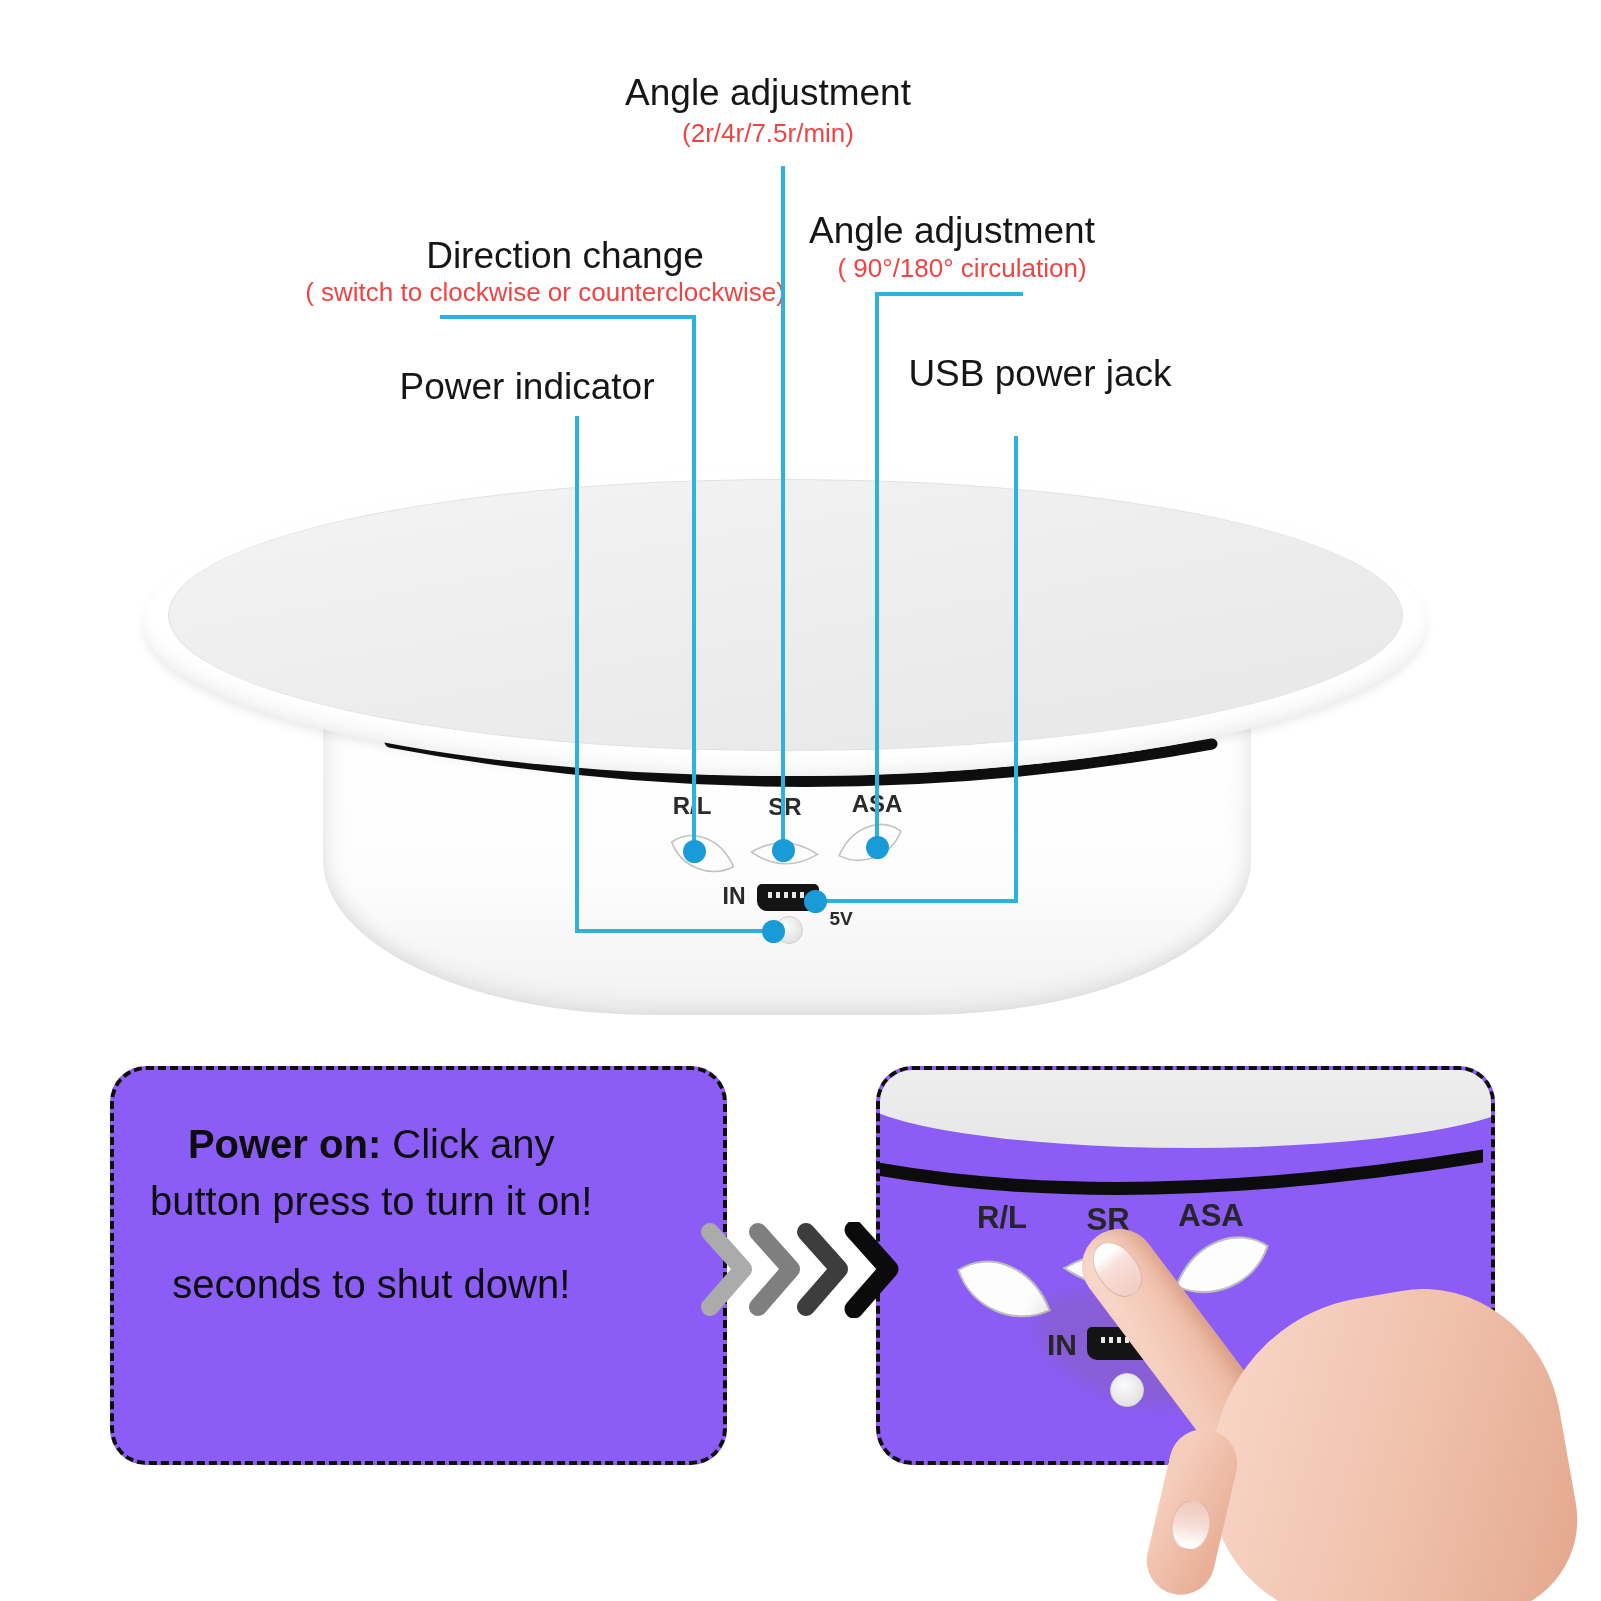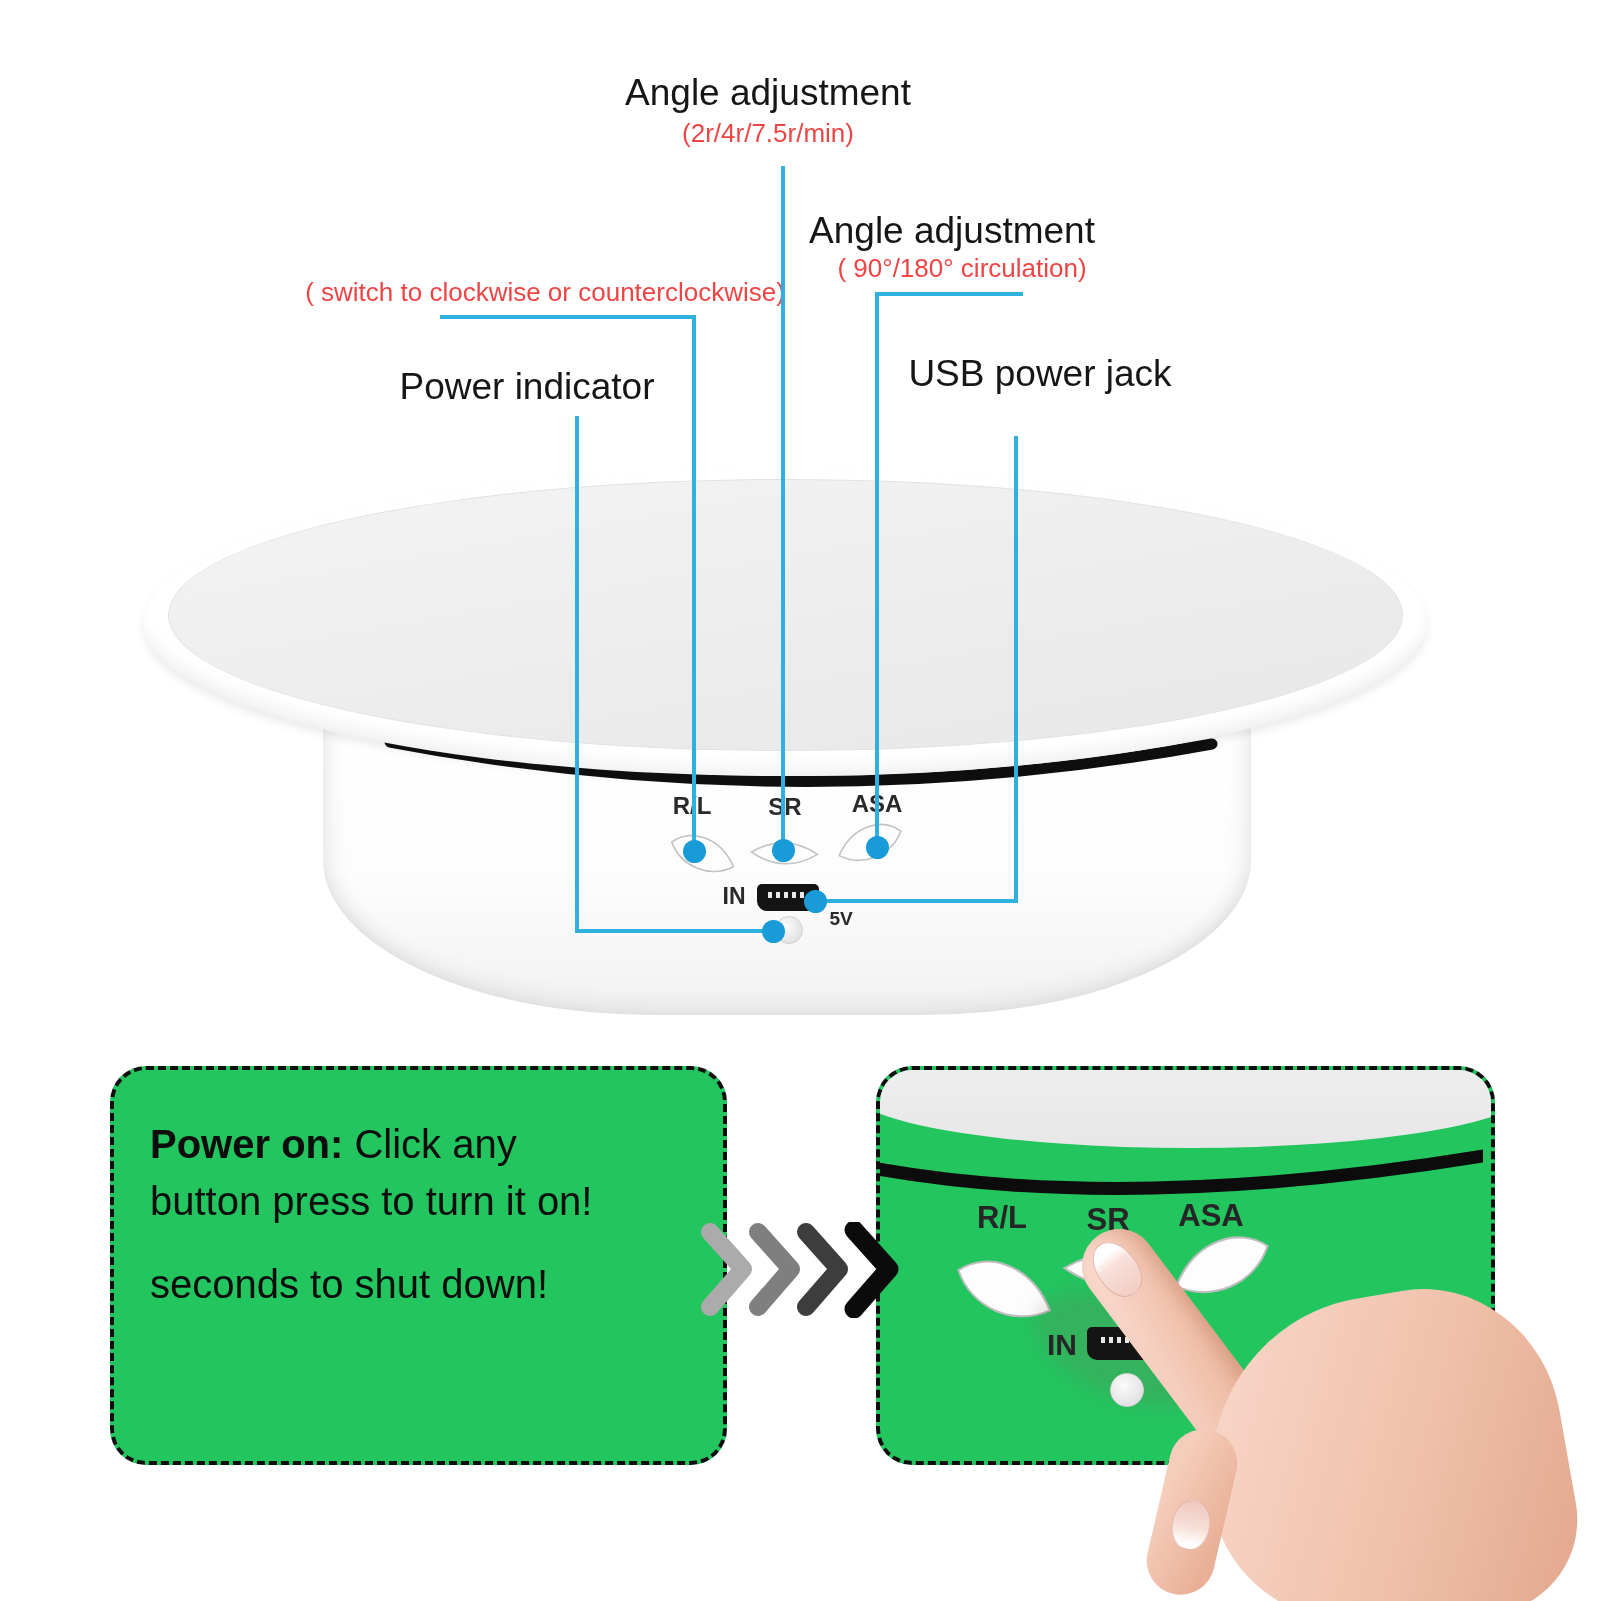--- a/index.html
+++ b/index.html
@@ -34,21 +34,21 @@
             border:1px solid #e2e2e2;z-index:4;}
   .btn-label{position:absolute;transform:translateX(-50%);font-size:24px;font-weight:700;
              color:#2a2a2a;z-index:6;white-space:nowrap;}
   .port{position:absolute;background:#141414;border-radius:5px 5px 10px 10px;z-index:6;}
   .port .pins{position:absolute;left:18%;top:30%;width:64%;height:6px;
               background:repeating-linear-gradient(90deg,#e8e8e8 0 4px,transparent 4px 8px);}
   .pwr-circle{position:absolute;border-radius:50%;z-index:6;border:1px solid #d0d0d0;
               background:radial-gradient(circle at 40% 35%,#fbfbfb,#e3e3e3 70%,#d6d6d6);}
 
   
-  .dash-box{position:absolute;border:4px dashed #0e0e0e;border-radius:36px;background:#22c55e;z-index:10;}
+  .dash-box{position:absolute;border:4px dashed #0e0e0e;border-radius:36px;background:#8b5cf6;z-index:10;text-align:center;}
   #box-left{left:110px;top:1066px;width:609px;height:391px;}
   #box-right{left:876px;top:1066px;width:611px;height:391px;overflow:hidden;}
   .instr{position:absolute;left:36px;top:46px;font-size:40px;line-height:57px;color:#0d0d0d;}
   .instr .line{white-space:nowrap;}
   .instr .gap{height:26px;}
   .instr b{font-weight:700;}
 
   
   .cu-gray{position:absolute;left:-30px;top:-30px;width:680px;height:108px;
            background:linear-gradient(180deg,#f0f0f0,#e7e7e7);
@@ -129,20 +129,21 @@
 
   <div class="cdot" style="left:683px;top:840px;"></div>
   <div class="cdot" style="left:772px;top:839px;"></div>
   <div class="cdot" style="left:866px;top:836px;"></div>
   <div class="cdot" style="left:804px;top:890px;"></div>
   <div class="cdot" style="left:762px;top:920px;"></div>
 
   <div class="callout-title" style="left:768px;top:72px;">Angle adjustment</div>
   <div class="callout-sub" style="left:768px;top:118px;">(2r/4r/7.5r/min)</div>
 
+  <div class="callout-title" style="left:565px;top:235px;">Direction change</div>
   <div class="callout-sub" style="left:545px;top:277px;">(  switch to clockwise or counterclockwise)</div>
 
   <div class="callout-title" style="left:952px;top:210px;">Angle adjustment</div>
   <div class="callout-sub" style="left:962px;top:253px;">( 90°/180° circulation)</div>
 
   <div class="callout-title" style="left:1040px;top:353px;">USB power jack</div>
 
   <div class="callout-title" style="left:527px;top:366px;">Power indicator</div>
 
   <div class="dash-box" id="box-left">

